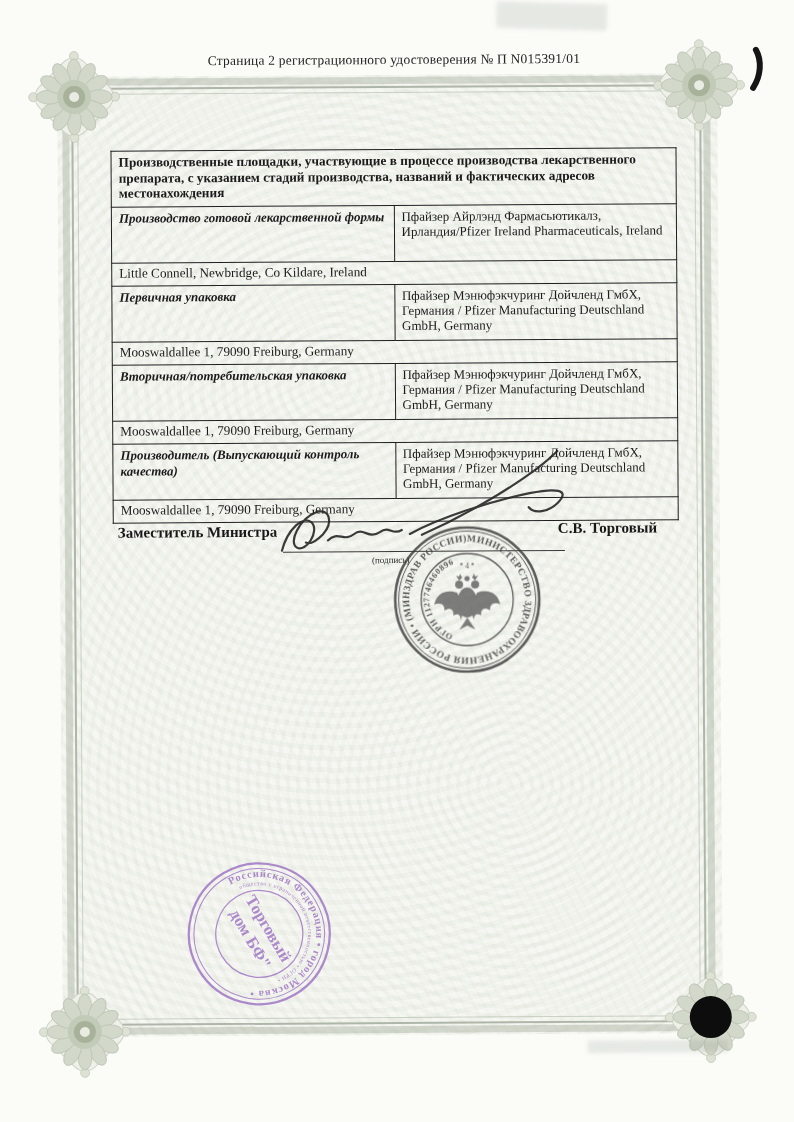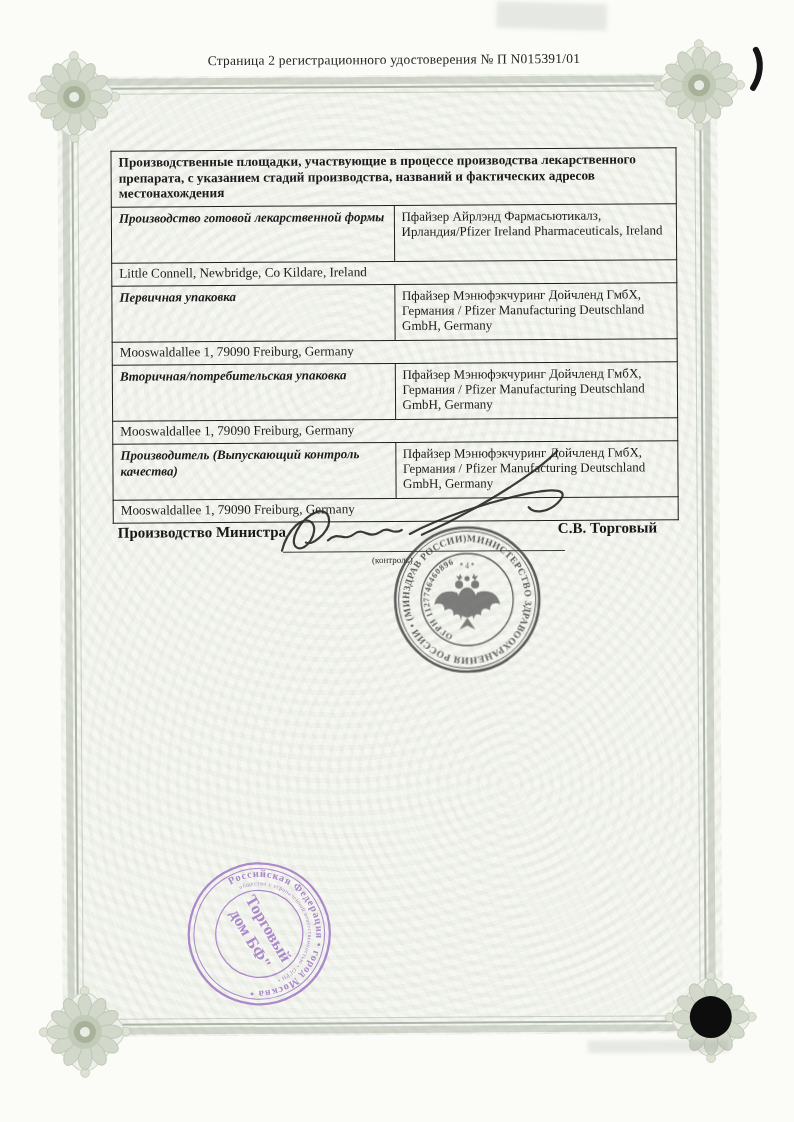--- a/index.html
+++ b/index.html
@@ -160,24 +160,24 @@
       <tr>
         <td class="t-stage">Производитель (Выпускающий контроль качества)</td>
         <td class="t-company">Пфайзер Мэнюфэкчуринг Дойчленд ГмбХ, Германия / Pfizer Manufacturing Deutschland GmbH, Germany</td>
       </tr>
       <tr>
         <td colspan="2" class="t-address">Mooswaldallee 1, 79090 Freiburg, Germany</td>
       </tr>
     </tbody>
       </table>
 
-    <div class="sig-title">Производство Министра</div>
+    <div class="sig-title">Заместитель Министра</div>
     <div class="sig-name">С.В. Торговый</div>
     <div class="sig-line"></div>
-    <div class="sig-caption">(контроль)</div>
+    <div class="sig-caption">(подпись)</div>
 
     <svg class="sig-svg" viewBox="0 0 360 140">
       <g stroke="#262626" stroke-width="2.2" fill="none" stroke-linecap="round" opacity=".9">
         <path d="M42,120 C48,98 64,84 72,92 C80,101 66,122 57,117 C48,112 60,88 76,82 C90,77 94,92 83,104 C76,111 70,114 66,112"></path>
         <path d="M88,110 C98,100 104,112 114,104 C124,96 128,110 140,102 C150,95 152,106 162,100"></path>
         <path d="M170,104 C200,88 250,72 290,64 C315,59 332,60 318,74 C309,83 294,85 289,78"></path>
         <path d="M318,22 C292,48 230,84 182,105"></path>
       </g>
     </svg>
 

